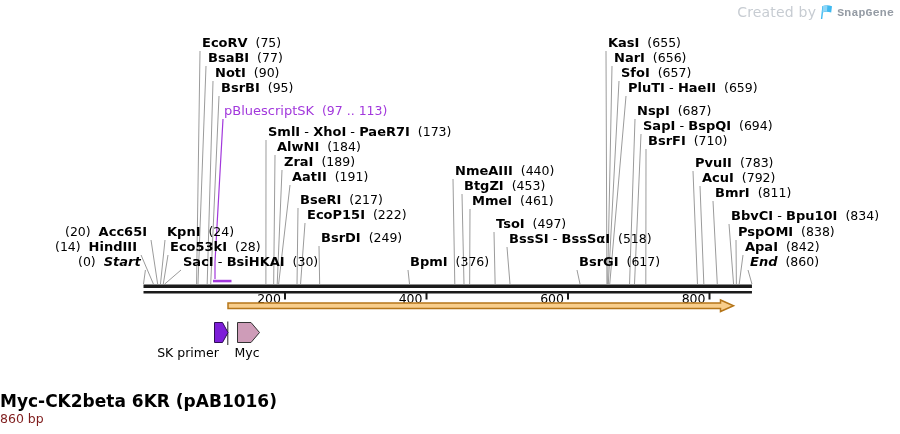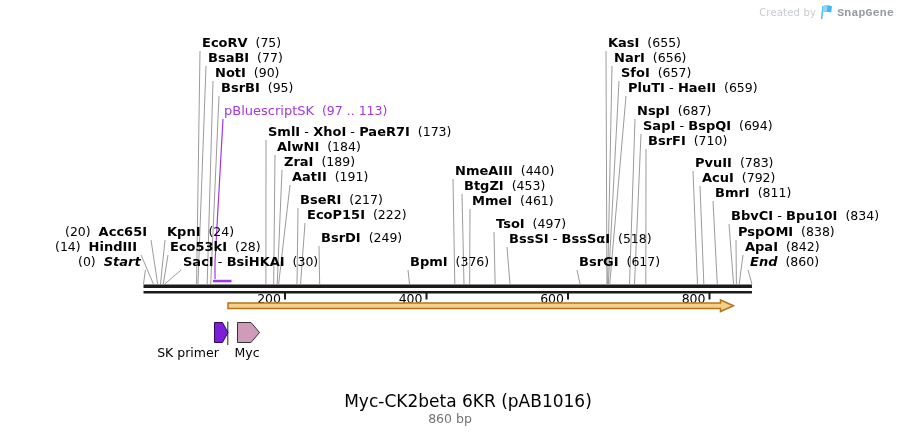--- a/index.html
+++ b/index.html
@@ -4,29 +4,29 @@
 <style>
   html,body{margin:0;padding:0;background:#fff;}
   .canvas{
     position:relative;width:900px;height:434px;background:#ffffff;
     font-family:"DejaVu Sans","Liberation Sans",sans-serif;overflow:hidden;
   }
   #mapsvg{position:absolute;left:0;top:0;}
   .brand{
     position:absolute;top:4px;right:6px;display:flex;align-items:center;gap:4px;
   }
-  .brand .created{font-size:10px;color:#c7ccd2;letter-spacing:.2px;}
+  .brand .created{font-size:14px;color:#c7ccd2;letter-spacing:.2px;}
   .brand .appname{font-size:11.5px;color:#949ba4;font-weight:600;letter-spacing:.2px;font-family:Liberation Mono, monospace;}
   .title{
-    position:absolute;left:0;right:0;top:391px;text-align:center;
-    font-size:17px;font-weight:normal;color:#000;margin-left:36px;
+    position:absolute;left:0;right:0;top:391px;text-align:left;
+    font-size:17px;font-weight:bold;color:#000;
   }
   .subtitle{
-    position:absolute;left:0;right:0;top:411px;text-align:center;
-    font-size:12.5px;color:#737373;
+    position:absolute;left:0;right:0;top:411px;text-align:left;
+    font-size:12.5px;color:#7f1d1d;
   }
 </style>
 </head>
 <body>
 
 <div class="canvas">
 
   <svg id="mapsvg" width="900" height="434">
       <g>
         <line x1="200" y1="51" x2="196.5625" y2="284" stroke="#9b9b9b" stroke-width="1"></line>

